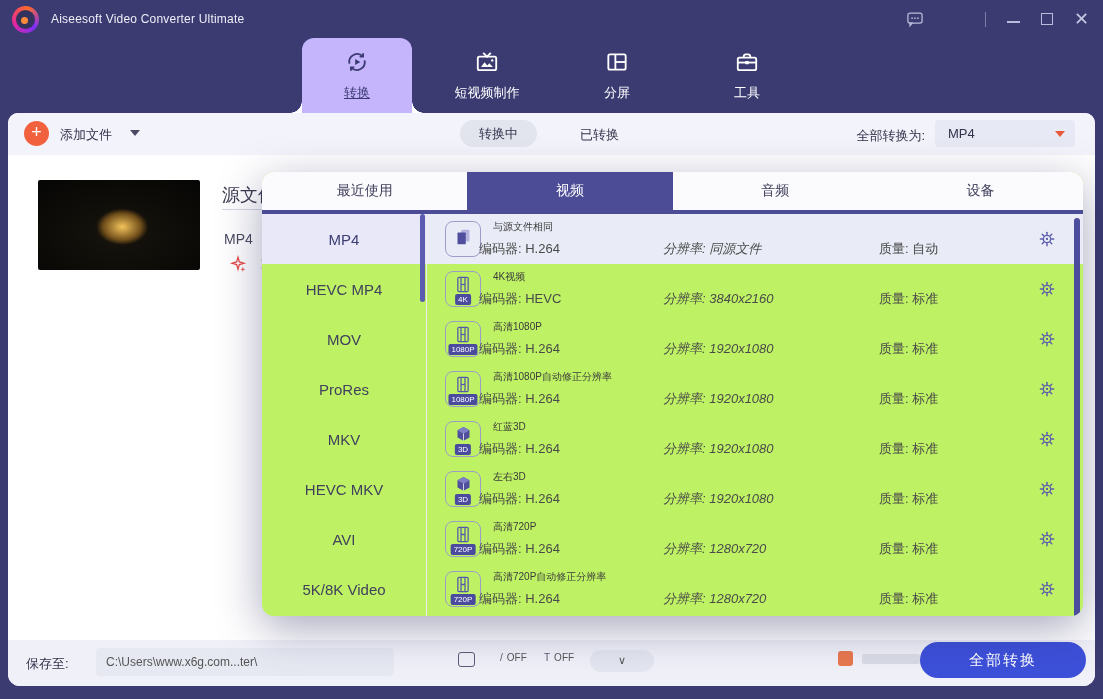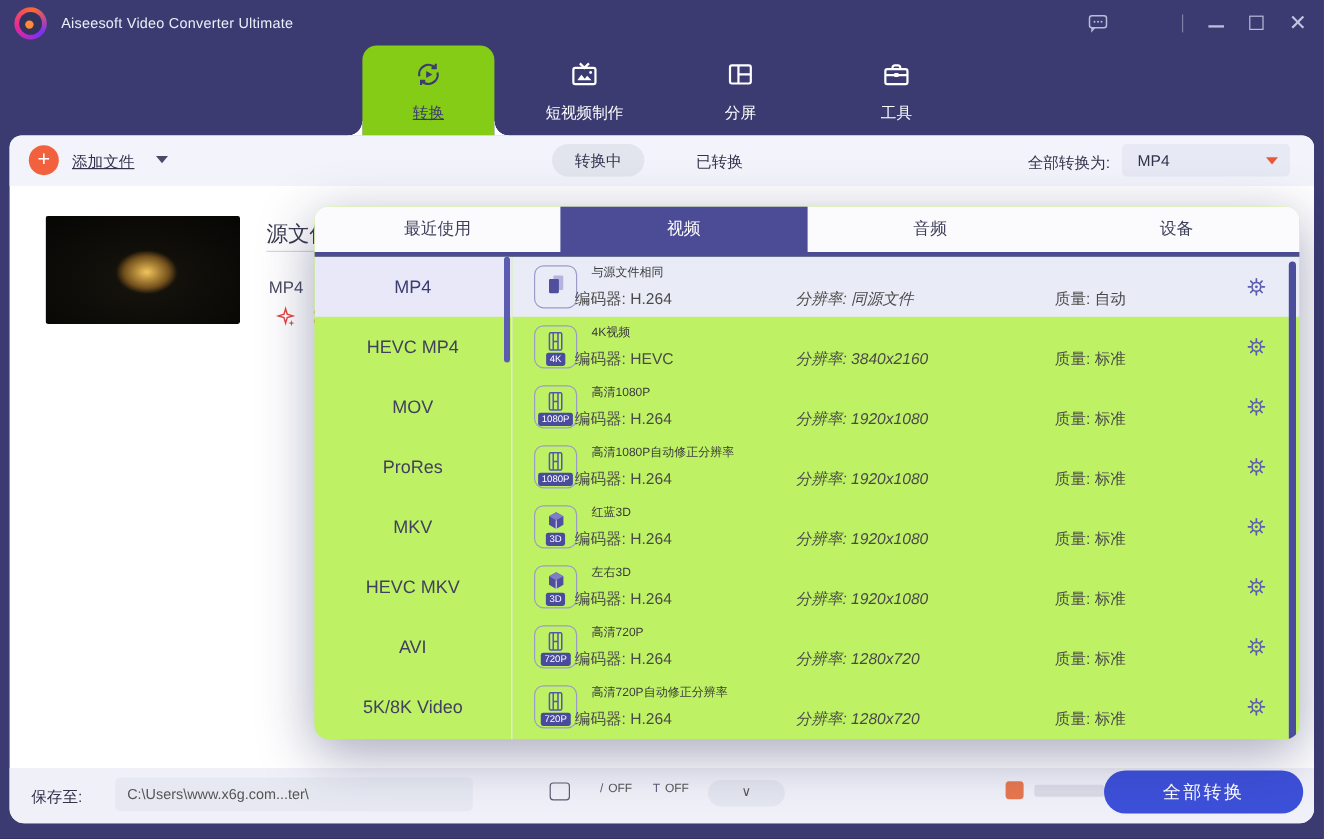--- a/index.html
+++ b/index.html
@@ -21,33 +21,33 @@
   .vdiv{width:1px;height:15px;background:#7c7ea6;}
   .minico{width:13px;height:2px;background:#b9bcdb;margin-top:6px;}
   .maxico{width:12px;height:12px;border:1.6px solid #b9bcdb;}
   .closeico{font-size:18px;line-height:1;color:#c3c5e0;}
 
   
   .navbar{position:absolute;top:38px;left:0;right:0;height:75px;}
   .nav-tab{position:absolute;top:0;height:75px;width:110px;display:flex;flex-direction:column;
            align-items:center;justify-content:center;color:#fff;cursor:pointer;}
   .nav-tab .nlabel{font-size:13px;margin-top:5px;}
-  .nav-tab.active{background:#84cc16;color:#3b3b72;border-radius:12px 12px 0 0;text-decoration:underline;}
+  .nav-tab.active{background:#c4b5fd;color:#3b3b72;border-radius:12px 12px 0 0;text-decoration:underline;}
   .nav-tab.active::before{content:'';position:absolute;left:-12px;bottom:0;width:12px;height:12px;
            background:radial-gradient(circle at 0 0,rgba(0,0,0,0) 11.5px,#fff 12px);}
   .nav-tab.active::after{content:'';position:absolute;right:-12px;bottom:0;width:12px;height:12px;
            background:radial-gradient(circle at 100% 0,rgba(0,0,0,0) 11.5px,#fff 12px);}
 
   
   .content{position:absolute;left:8px;top:113px;width:1087px;height:573px;background:#fff;
            border-radius:10px 10px 12px 12px;}
   .toolbar{position:absolute;left:0;top:0;right:0;height:42px;background:#f3f4fb;border-radius:10px 10px 0 0;}
   .addbtn{position:absolute;left:16px;top:8px;width:25px;height:25px;border-radius:50%;background:#f2613d;
           color:#fff;font-size:18px;line-height:23px;text-align:center;cursor:pointer;}
-  .addlabel{position:absolute;left:52px;top:13px;font-size:13px;color:#33334c;text-decoration:underline;}
+  .addlabel{position:absolute;left:52px;top:13px;font-size:13px;color:#33334c;}
   .addcaret{position:absolute;left:122px;top:17px;width:0;height:0;border:5px solid transparent;
           border-top:6px solid #4a4a66;}
   .pill{position:absolute;left:452px;top:7px;height:27px;padding:0 19px;border-radius:14px;background:#e3e5ee;
           font-size:13px;color:#33334c;line-height:27px;cursor:pointer;}
   .flat-toggle{position:absolute;left:572px;top:13px;font-size:13px;color:#33334c;cursor:pointer;}
   .cvt-label{position:absolute;right:170px;top:14px;font-size:13px;color:#33334c;}
   .cvt-select{position:absolute;right:20px;top:7px;width:140px;height:27px;background:#e7e9f4;border-radius:4px;
           font-size:13px;color:#33334c;line-height:27px;padding-left:13px;cursor:pointer;}
   .cvt-select .caret{position:absolute;right:10px;top:11px;width:0;height:0;border:5px solid transparent;
           border-top:6px solid #e8593c;}

